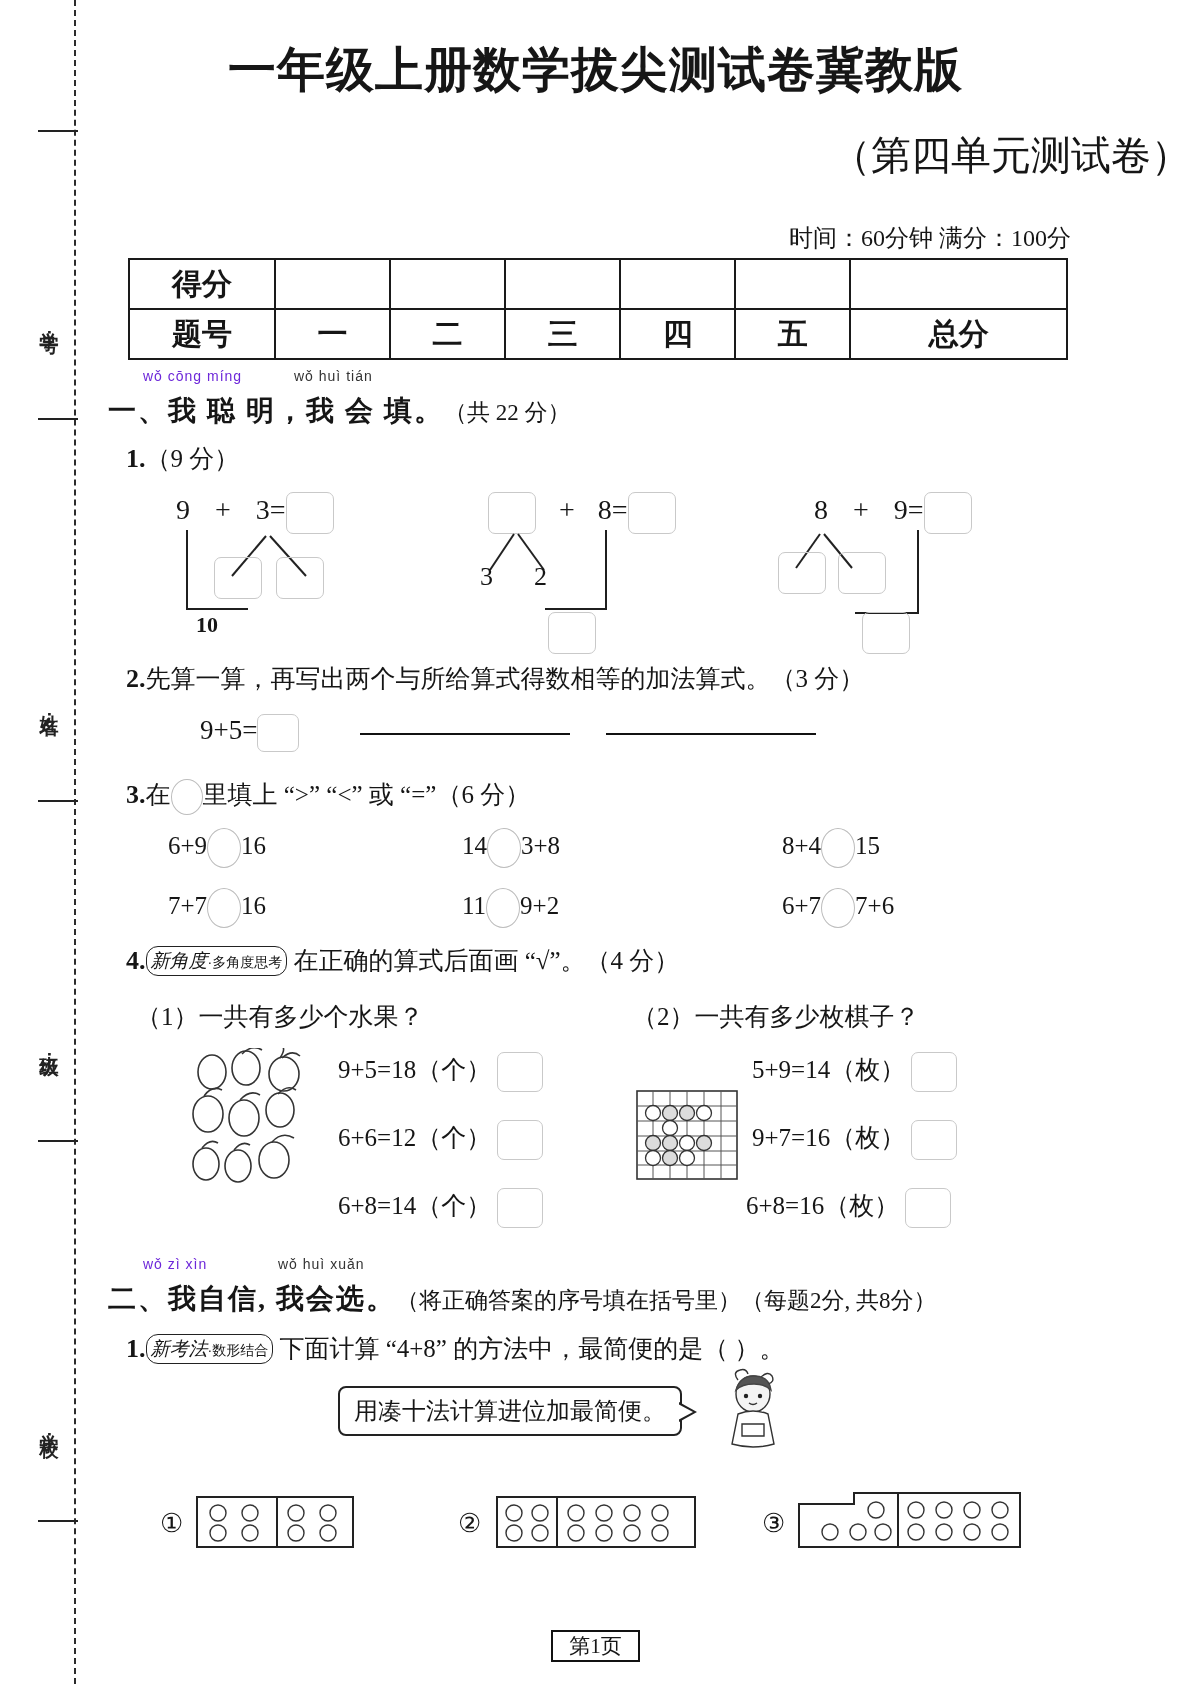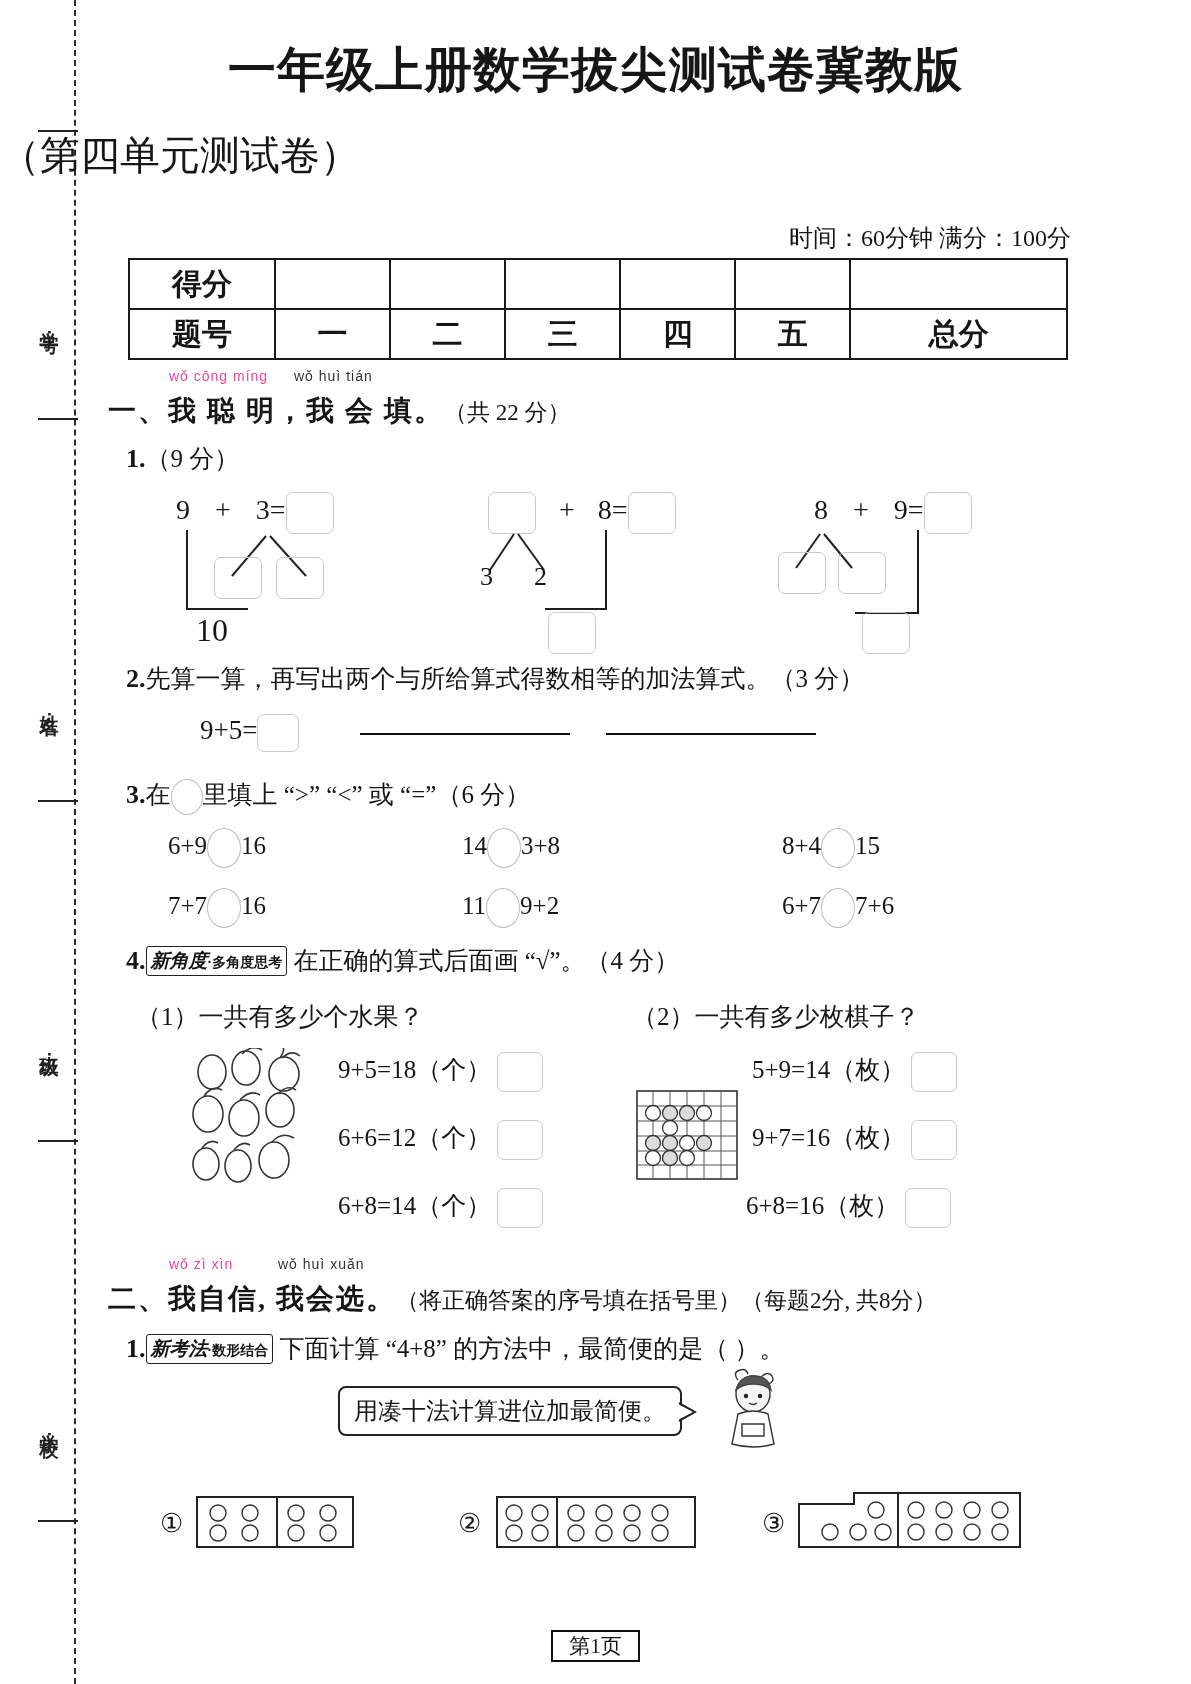--- a/index.html
+++ b/index.html
@@ -17,48 +17,48 @@
     writing-mode:vertical-rl;text-orientation:upright;
     font-size:19px;letter-spacing:3px;font-weight:bold;color:#222;
     font-family:"Liberation Sans","DejaVu Sans",sans-serif;}
   .vrule{position:absolute;left:38px;width:40px;height:0;
     border-top:2px solid #222;}
 
   
   .title1{position:absolute;left:0;right:0;top:38px;text-align:center;
     font-size:48px;font-weight:bold;letter-spacing:1px;
     font-family:"Liberation Serif","DejaVu Serif",serif;}
-  .title2{position:absolute;left:0;right:0;top:128px;text-align:left;
+  .title2{position:absolute;left:0;right:0;top:128px;text-align:right;
     font-size:40px;font-weight:normal;}
   .meta{position:absolute;right:120px;top:222px;font-size:24px;}
 
   
   .score-table{position:absolute;left:128px;top:258px;width:940px;
     border-collapse:collapse;}
   .score-table td{border:2px solid #1a1a1a;height:46px;text-align:center;
     font-size:30px;font-weight:bold;}
   .score-table td.lbl{width:142px;}
 
   
   .sec{position:absolute;left:108px;white-space:nowrap;}
-  .sec .py{position:absolute;top:-24px;left:61px;font-size:14px;
-    letter-spacing:1px;color:#ec4899;
+  .sec .py{position:absolute;top:-24px;left:35px;font-size:14px;
+    letter-spacing:1px;color:#6d28d9;
     font-family:"Liberation Sans","DejaVu Sans",sans-serif;}
   .sec .py2{position:absolute;top:-24px;left:186px;font-size:14px;
     letter-spacing:1px;color:#333;
     font-family:"Liberation Sans","DejaVu Sans",sans-serif;}
   .sec .htxt{font-size:28px;font-weight:bold;letter-spacing:2px;margin-top:12px;}
   .sec .sub{font-size:23px;font-weight:normal;letter-spacing:0;}
 
   .q{position:absolute;font-size:25px;}
   .qnum{font-weight:bold;font-size:26px;}
 
   
-  .badge{display:inline-block;border:1.6px solid #222;border-radius:3px;
-    padding:1px 4px;font-size:16px;font-weight:bold;vertical-align:2px;
+  .badge{display:inline-block;border:1.6px solid #222;border-radius:12px;
+    padding:1px 4px;font-size:16px;font-weight:normal;vertical-align:2px;
     font-family:"Liberation Sans","DejaVu Sans",sans-serif;letter-spacing:0;}
   .badge .b1{font-size:19px;font-style:italic;}
   .badge .b2{font-size:14px;}
 
   
   .abox{display:inline-block;border:1.5px solid #c9c9c9;border-radius:7px;
     width:46px;height:40px;vertical-align:middle;}
   .abox.sm{width:40px;height:36px;}
   .abox.t{width:44px;height:38px;}
   .circ{display:inline-block;border:1.4px solid #bdbdbd;border-radius:50%;
@@ -150,21 +150,21 @@
       <span>3</span><span>=</span><span class="abox"></span>
     </div>
   </div>
   <svg style="position:absolute;left:170px;top:520px;" width="220" height="130">
     <line x1="96" y1="16" x2="62" y2="56" stroke="#222" stroke-width="2"></line>
     <line x1="100" y1="16" x2="136" y2="56" stroke="#222" stroke-width="2"></line>
   </svg>
   <span class="abox" style="position:absolute;left:214px;top:557px;"></span>
   <span class="abox" style="position:absolute;left:276px;top:557px;"></span>
   <div class="brk" style="left:186px;top:530px;width:60px;height:78px;"></div>
-  <div style="position:absolute;left:196px;top:612px;font-size:32px;">10</div>
+  <div style="position:absolute;left:196px;top:612px;font-size:22px;font-weight:bold;">10</div>
 
   <div class="mt" style="left:488px;top:492px;">
     <div class="row1">
       <span class="abox"></span>
       <span style="padding:0 16px">+</span>
       <span>8</span><span>=</span><span class="abox"></span>
     </div>
   </div>
   <svg style="position:absolute;left:470px;top:528px;" width="140" height="60">
     <line x1="44" y1="6" x2="20" y2="42" stroke="#222" stroke-width="2"></line>

